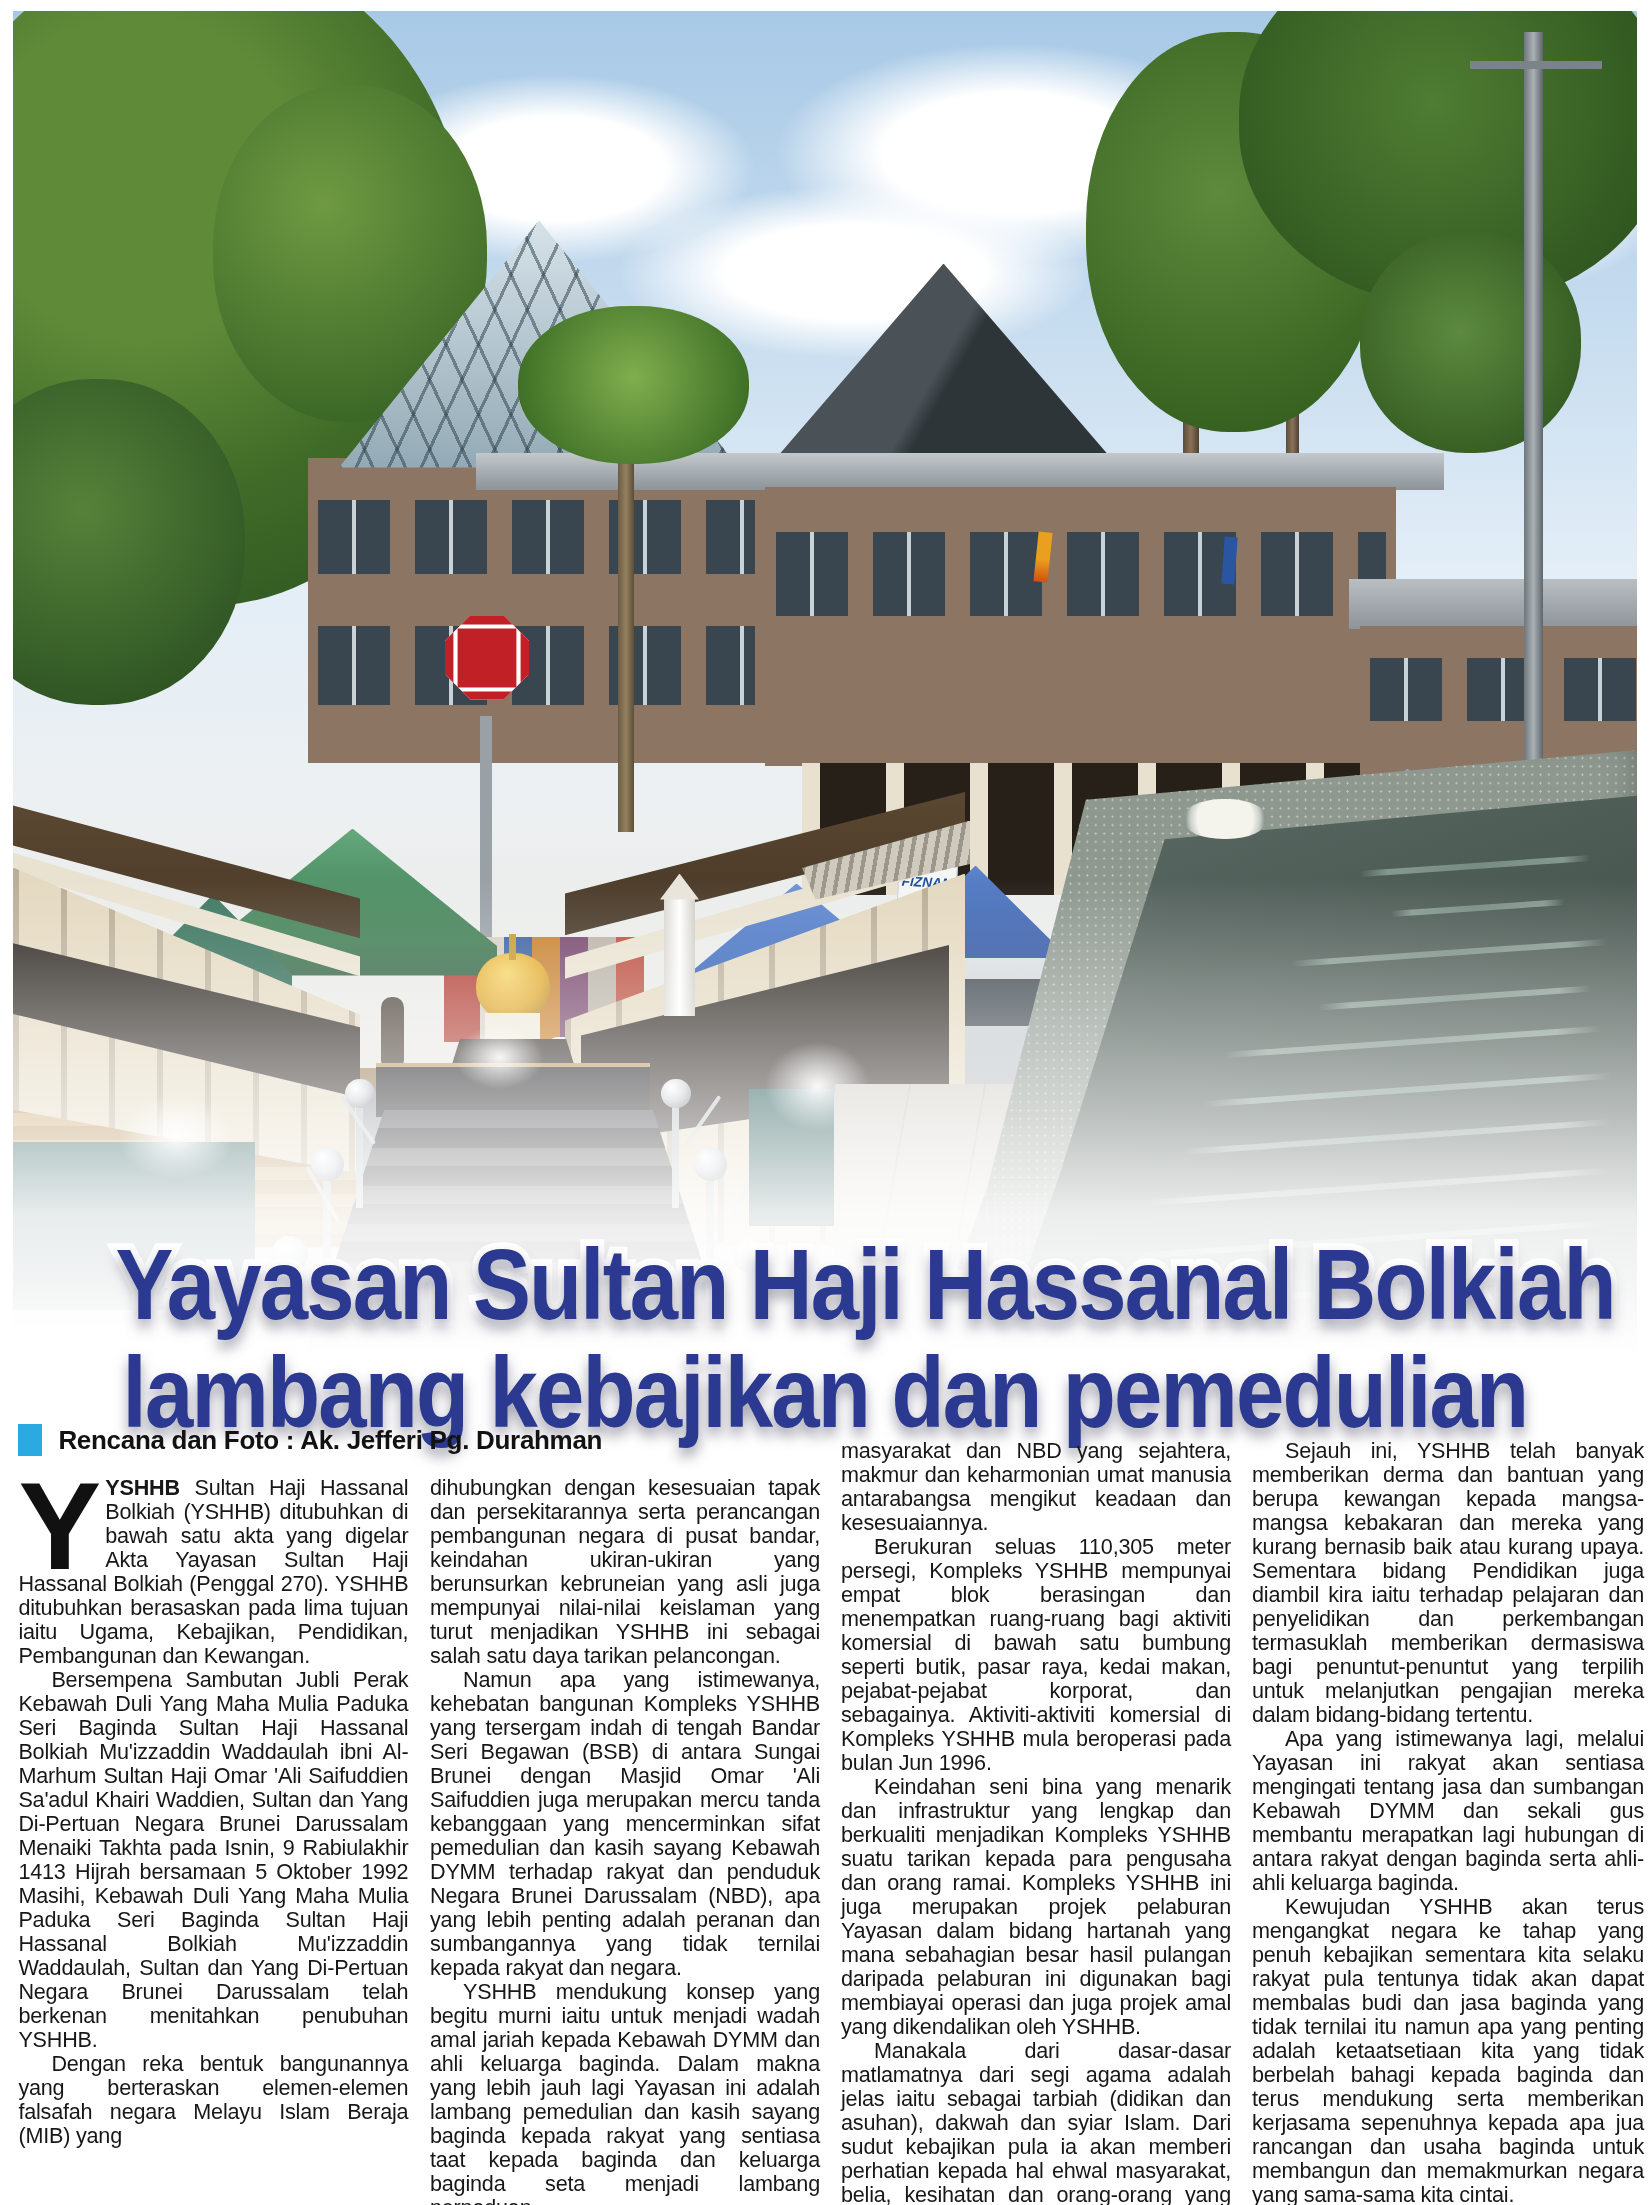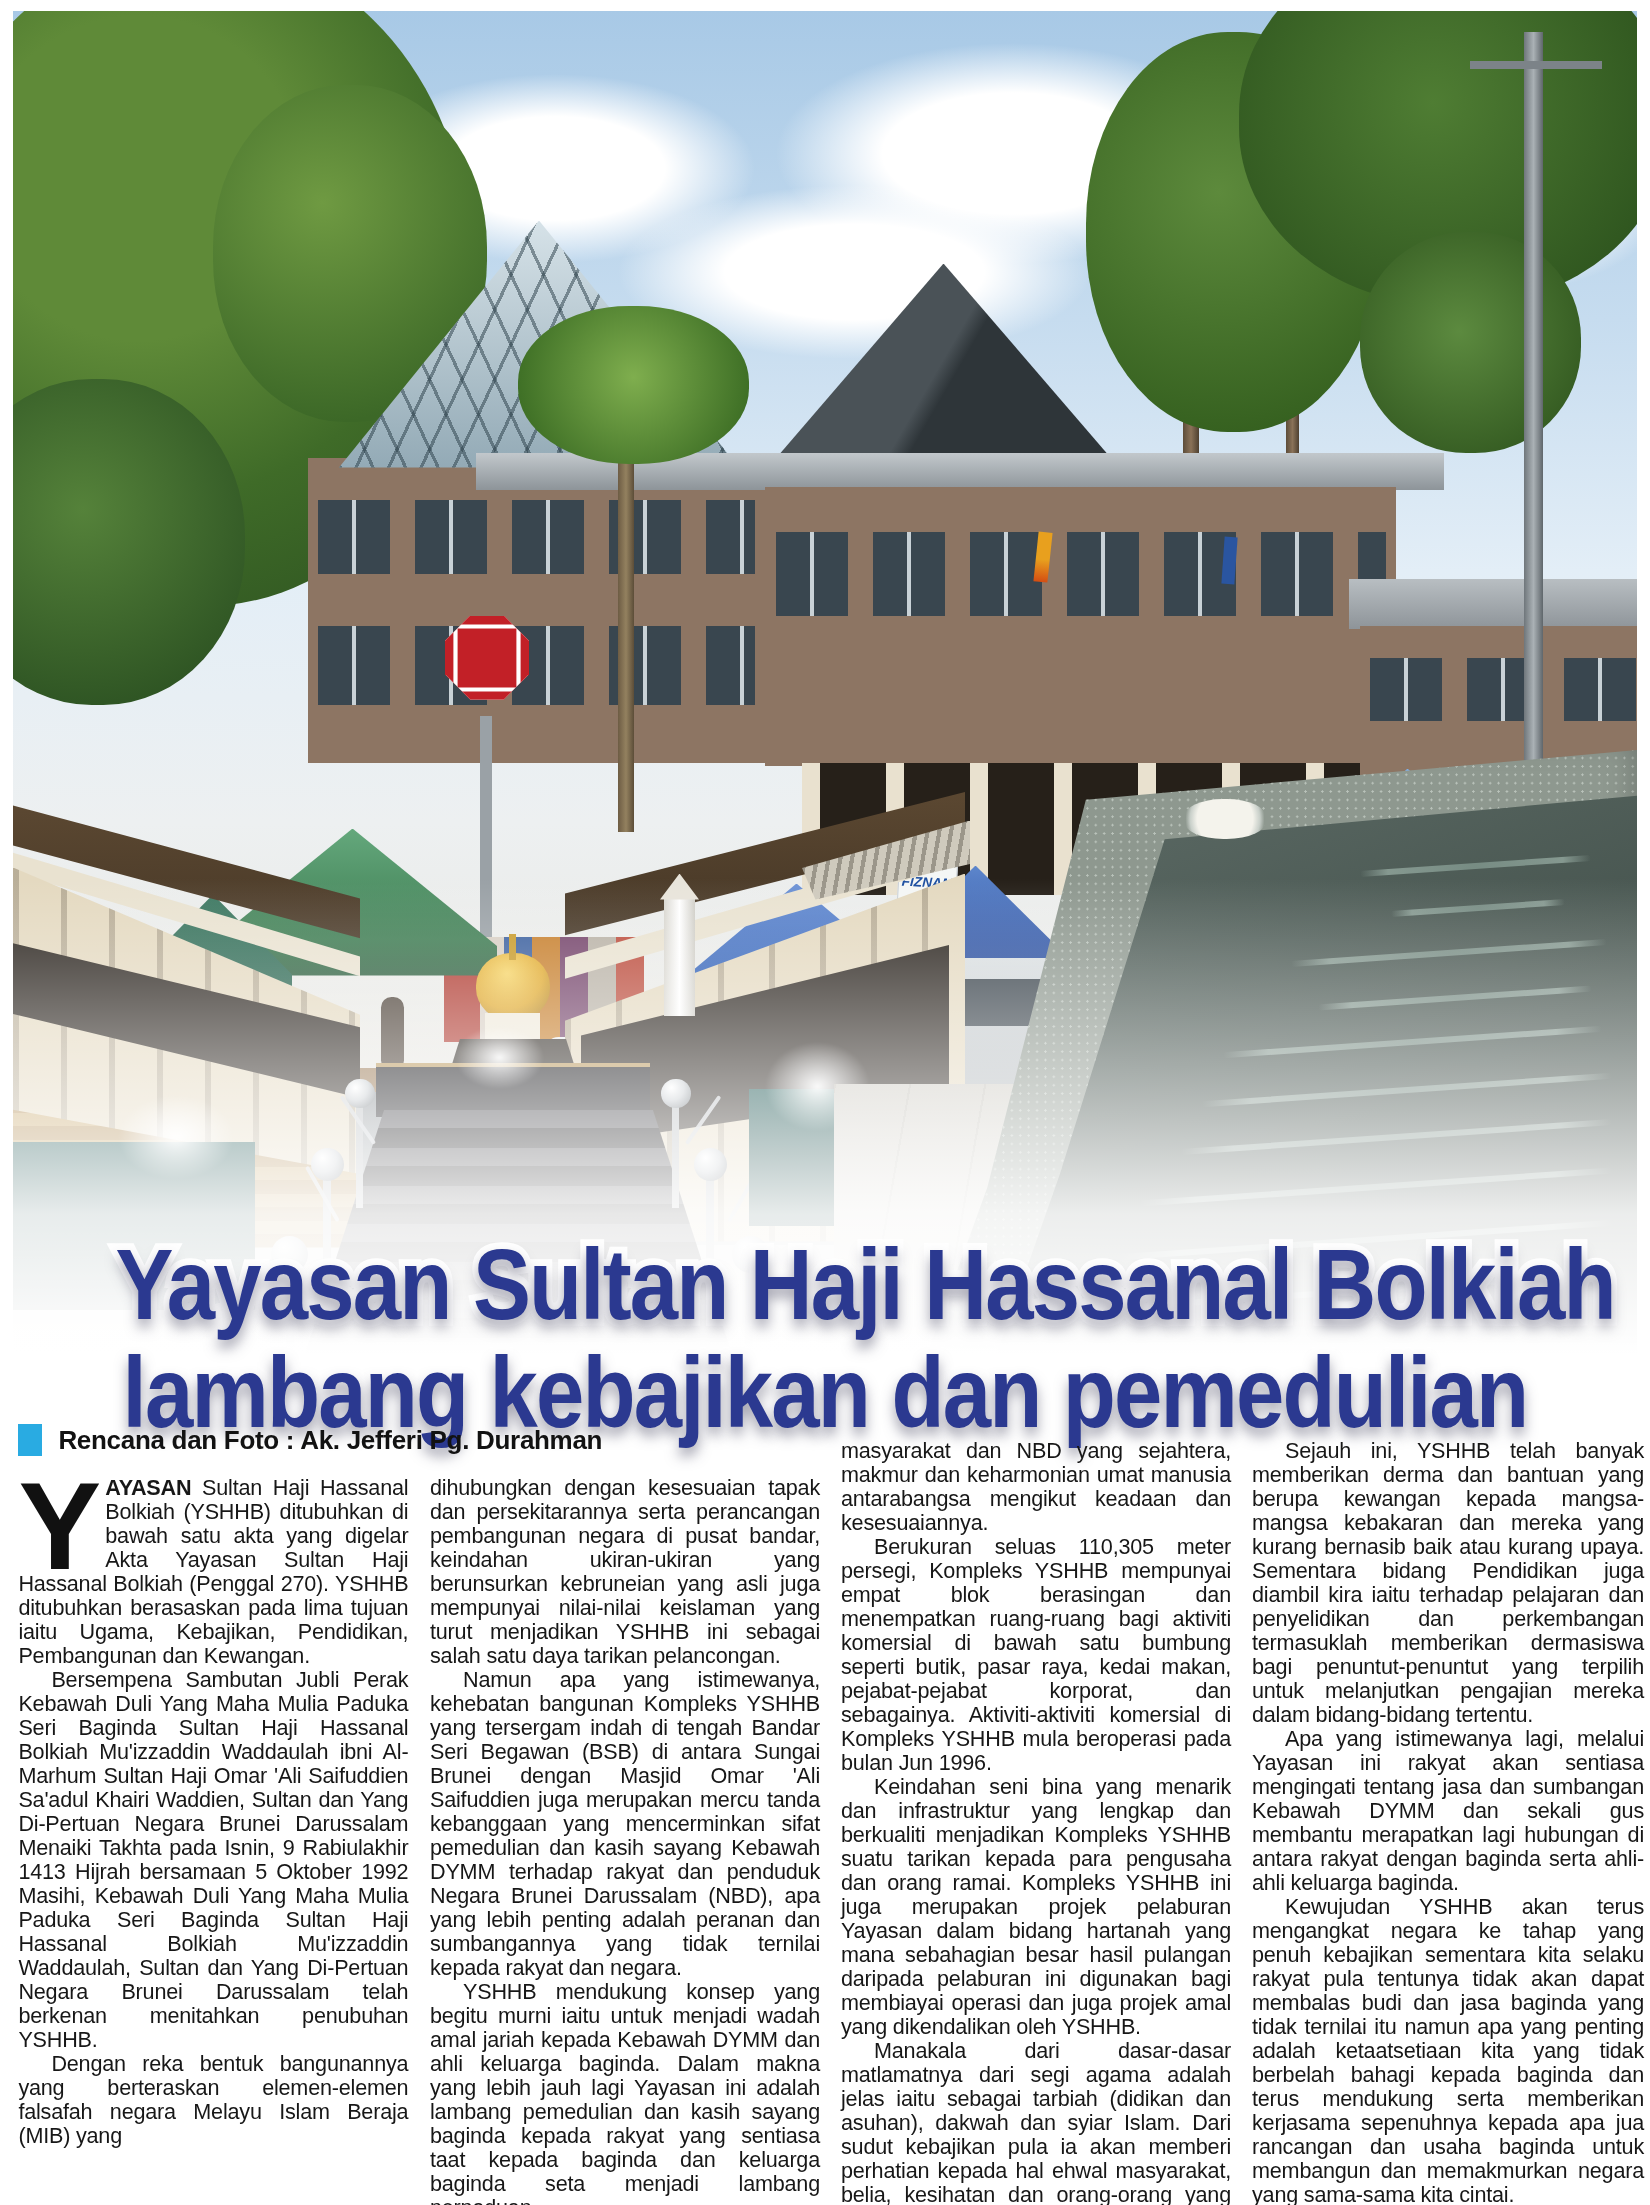--- a/index.html
+++ b/index.html
@@ -240,21 +240,21 @@
   <span class="hl">Yayasan Sultan Haji Hassanal Bolkiah</span>
   <span class="hl">lambang kebajikan dan pemedulian</span>
 </h1>
 
 <div class="byline">
   <span class="byline-sq"></span>
   <span class="byline-tx">Rencana dan Foto : Ak. Jefferi Pg. Durahman</span>
 </div>
 
 <div class="col" style="left:18.4px;top:1476px">
-  <p class="noind"><span class="dropcap">Y</span><span class="lead">AYASAN</span><span> Sultan Haji Hassanal Bolkiah (YSHHB) ditubuhkan di bawah satu akta yang digelar Akta Yayasan Sultan Haji Hassanal Bolkiah (Penggal 270). YSHHB ditubuhkan berasaskan pada lima tujuan iaitu Ugama, Kebajikan, Pendidikan, Pembangunan dan Kewangan.</span></p>
+  <p class="noind"><span class="dropcap">Y</span><span class="lead">YSHHB</span><span> Sultan Haji Hassanal Bolkiah (YSHHB) ditubuhkan di bawah satu akta yang digelar Akta Yayasan Sultan Haji Hassanal Bolkiah (Penggal 270). YSHHB ditubuhkan berasaskan pada lima tujuan iaitu Ugama, Kebajikan, Pendidikan, Pembangunan dan Kewangan.</span></p>
   <p>Bersempena Sambutan Jubli Perak Kebawah Duli Yang Maha Mulia Paduka Seri Baginda Sultan Haji Hassanal Bolkiah Mu'izzaddin Waddaulah ibni Al-Marhum Sultan Haji Omar 'Ali Saifuddien Sa'adul Khairi Waddien, Sultan dan Yang Di-Pertuan Negara Brunei Darussalam Menaiki Takhta pada Isnin, 9 Rabiulakhir 1413 Hijrah bersamaan 5 Oktober 1992 Masihi, Kebawah Duli Yang Maha Mulia Paduka Seri Baginda Sultan Haji Hassanal Bolkiah Mu'izzaddin Waddaulah, Sultan dan Yang Di-Pertuan Negara Brunei Darussalam telah berkenan menitahkan penubuhan YSHHB.</p>
   <p>Dengan reka bentuk bangunannya yang berteraskan elemen-elemen falsafah negara Melayu Islam Beraja (MIB) yang</p>
 </div>
 
 <div class="col" style="left:430px;top:1476px">
   <p class="noind">dihubungkan dengan kesesuaian tapak dan persekitarannya serta perancangan pembangunan negara di pusat bandar, keindahan ukiran-ukiran yang berunsurkan kebruneian yang asli juga mempunyai nilai-nilai keislaman yang turut menjadikan YSHHB ini sebagai salah satu daya tarikan pelancongan.</p>
   <p>Namun apa yang istimewanya, kehebatan bangunan Kompleks YSHHB yang tersergam indah di tengah Bandar Seri Begawan (BSB) di antara Sungai Brunei dengan Masjid Omar 'Ali Saifuddien juga merupakan mercu tanda kebanggaan yang mencerminkan sifat pemedulian dan kasih sayang Kebawah DYMM terhadap rakyat dan penduduk Negara Brunei Darussalam (NBD), apa yang lebih penting adalah peranan dan sumbangannya yang tidak ternilai kepada rakyat dan negara.</p>
   <p>YSHHB mendukung konsep yang begitu murni iaitu untuk menjadi wadah amal jariah kepada Kebawah DYMM dan ahli keluarga baginda. Dalam makna yang lebih jauh lagi Yayasan ini adalah lambang pemedulian dan kasih sayang baginda kepada rakyat yang sentiasa taat kepada baginda dan keluarga baginda seta menjadi lambang perpaduan</p>
 </div>
 

